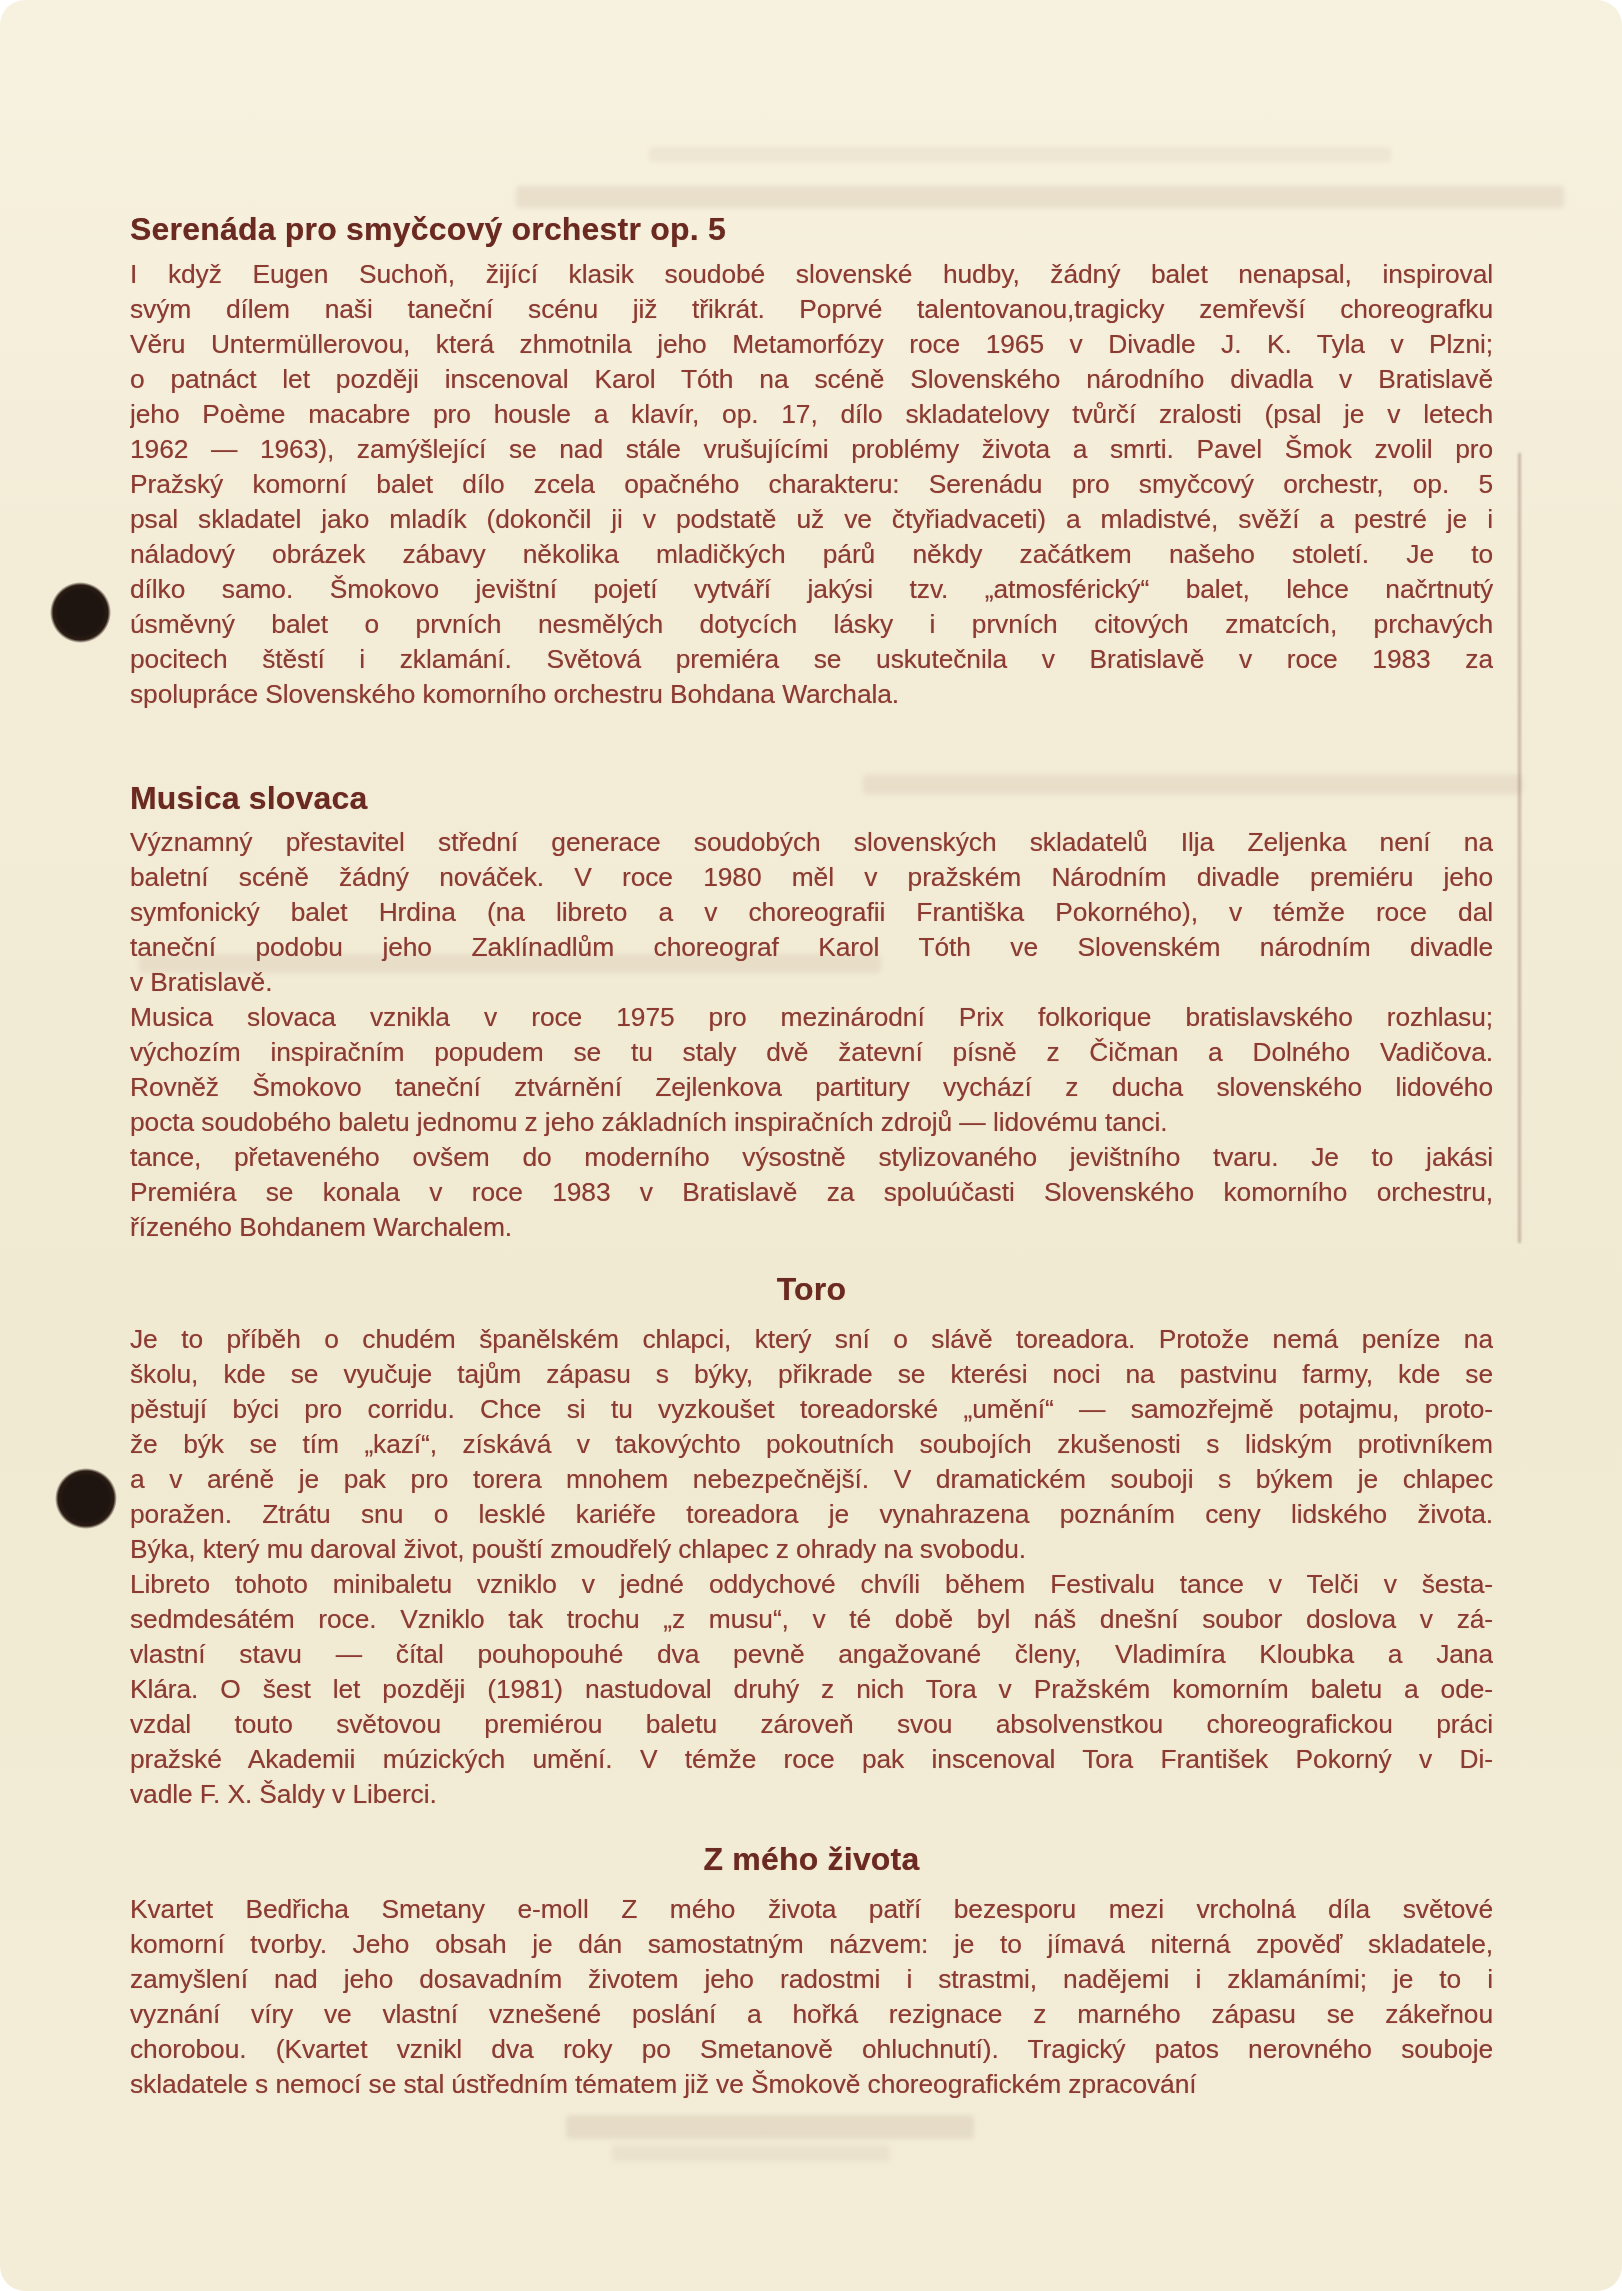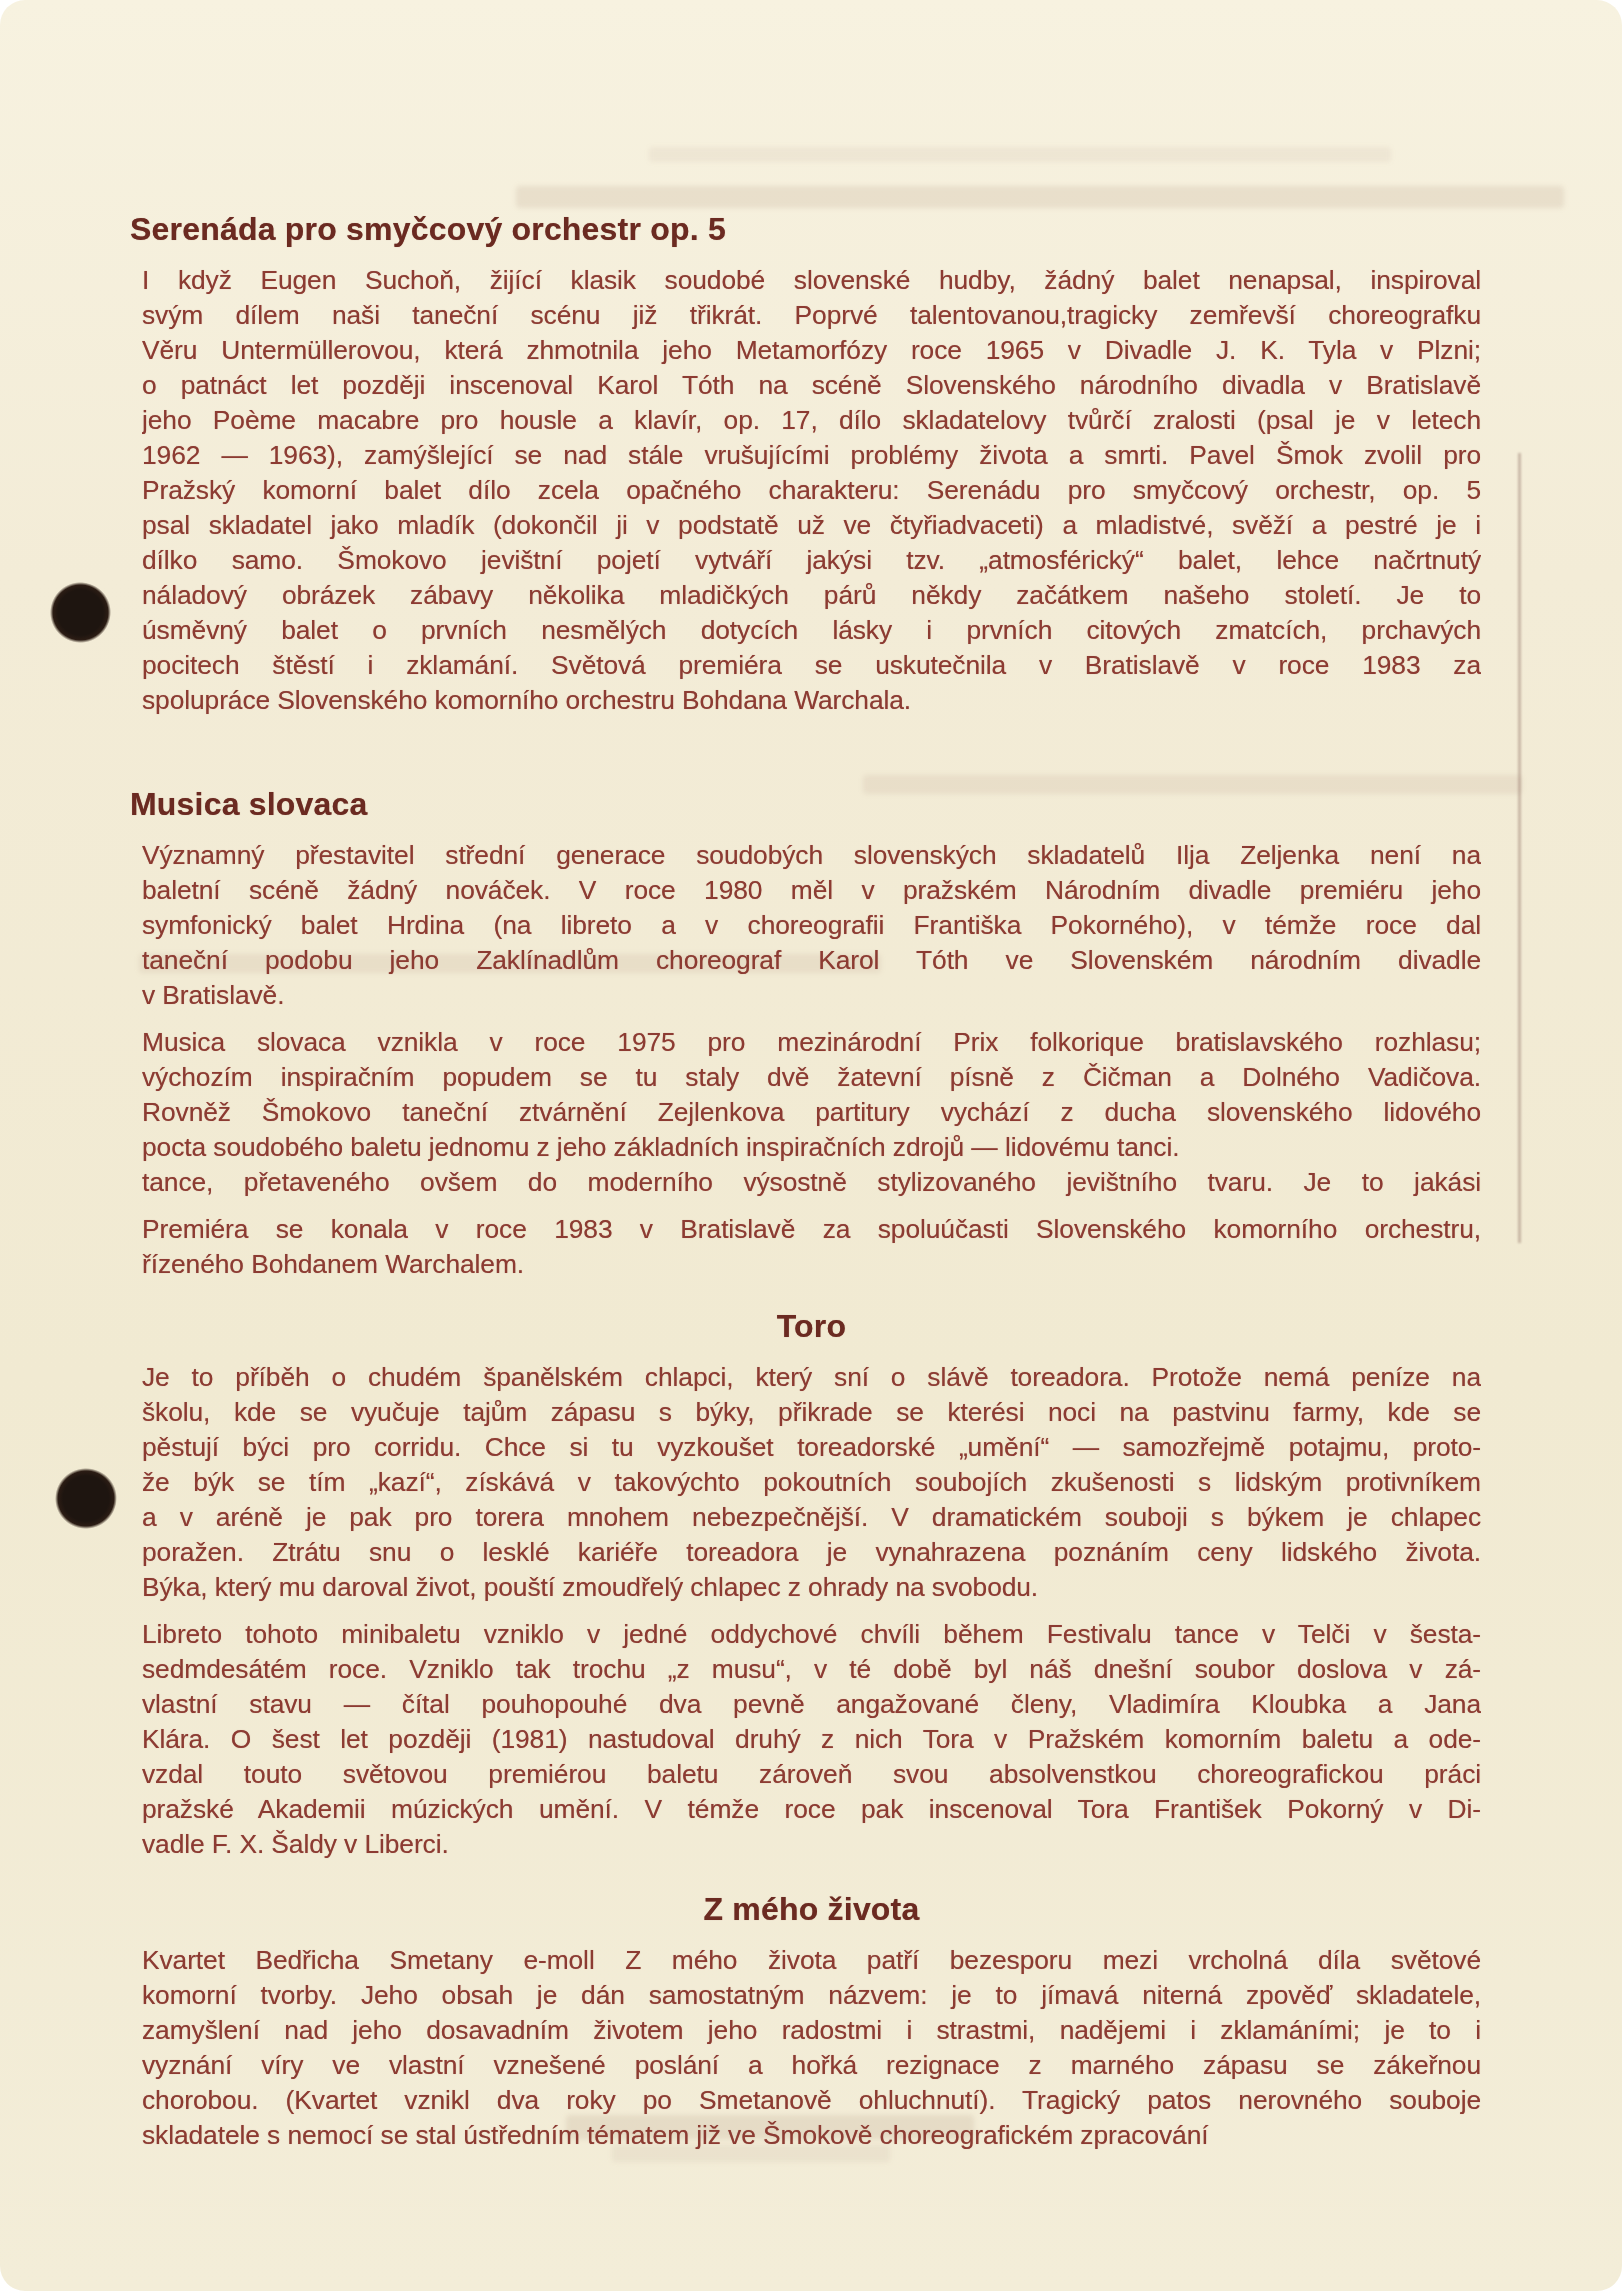--- a/index.html
+++ b/index.html
@@ -27,21 +27,21 @@
     letter-spacing: 0.2px;
     color: #6b2a21;
     margin: 0 0 5.6px 0;
     text-shadow: 0 0 0.7px rgba(107,42,33,0.6);
   }
   .sec-musica   { margin-top: 65px; }
   .sec-toro     { margin-top: 23px; }
   .sec-toro .sec-heading,
   .sec-zivota .sec-heading { margin-bottom: 11px; text-align: center; }
   .sec-zivota   { margin-top: 26px; }
-  .para { margin: 12px; }
+  .para { margin: 0; }
   .line {
     font-size: 26.4px;
     line-height: 35px;
     height: 35px;
     overflow: hidden;
     letter-spacing: -0.1px;
     color: #8c3b32;
     text-align: justify;
     text-align-last: justify;
     text-justify: inter-word;
@@ -99,22 +99,22 @@
       <h2 class="sec-heading">Serenáda pro smyčcový orchestr op. 5</h2>
       <div class="para">
           <div class="line">I když Eugen Suchoň, žijící klasik soudobé slovenské hudby, žádný balet nenapsal, inspiroval</div>
           <div class="line">svým dílem naši taneční scénu již třikrát. Poprvé talentovanou,tragicky zemřevší choreografku</div>
           <div class="line">Věru Untermüllerovou, která zhmotnila jeho Metamorfózy roce 1965 v Divadle J. K. Tyla v Plzni;</div>
           <div class="line">o patnáct let později inscenoval Karol Tóth na scéně Slovenského národního divadla v Bratislavě</div>
           <div class="line">jeho Poème macabre pro housle a klavír, op. 17, dílo skladatelovy tvůrčí zralosti (psal je v letech</div>
           <div class="line">1962 — 1963), zamýšlející se nad stále vrušujícími problémy života a smrti. Pavel Šmok zvolil pro</div>
           <div class="line">Pražský komorní balet dílo zcela opačného charakteru: Serenádu pro smyčcový orchestr, op. 5</div>
           <div class="line">psal skladatel jako mladík (dokončil ji v podstatě už ve čtyřiadvaceti) a mladistvé, svěží a pestré je i</div>
+          <div class="line">náladový obrázek zábavy několika mladičkých párů někdy začátkem našeho století. Je to</div>
           <div class="line">dílko samo. Šmokovo jevištní pojetí vytváří jakýsi tzv. „atmosférický“ balet, lehce načrtnutý</div>
-          <div class="line">náladový obrázek zábavy několika mladičkých párů někdy začátkem našeho století. Je to</div>
           <div class="line">úsměvný balet o prvních nesmělých dotycích lásky i prvních citových zmatcích, prchavých</div>
           <div class="line">pocitech štěstí i zklamání. Světová premiéra se uskutečnila v Bratislavě v roce 1983 za</div>
           <div class="line last">spolupráce Slovenského komorního orchestru Bohdana Warchala.</div>
         </div>
     </section>
 
     <section class="sec sec-musica">
       <h2 class="sec-heading">Musica slovaca</h2>
       <div class="para">
           <div class="line">Významný přestavitel střední generace soudobých slovenských skladatelů Ilja Zeljenka není na</div>

